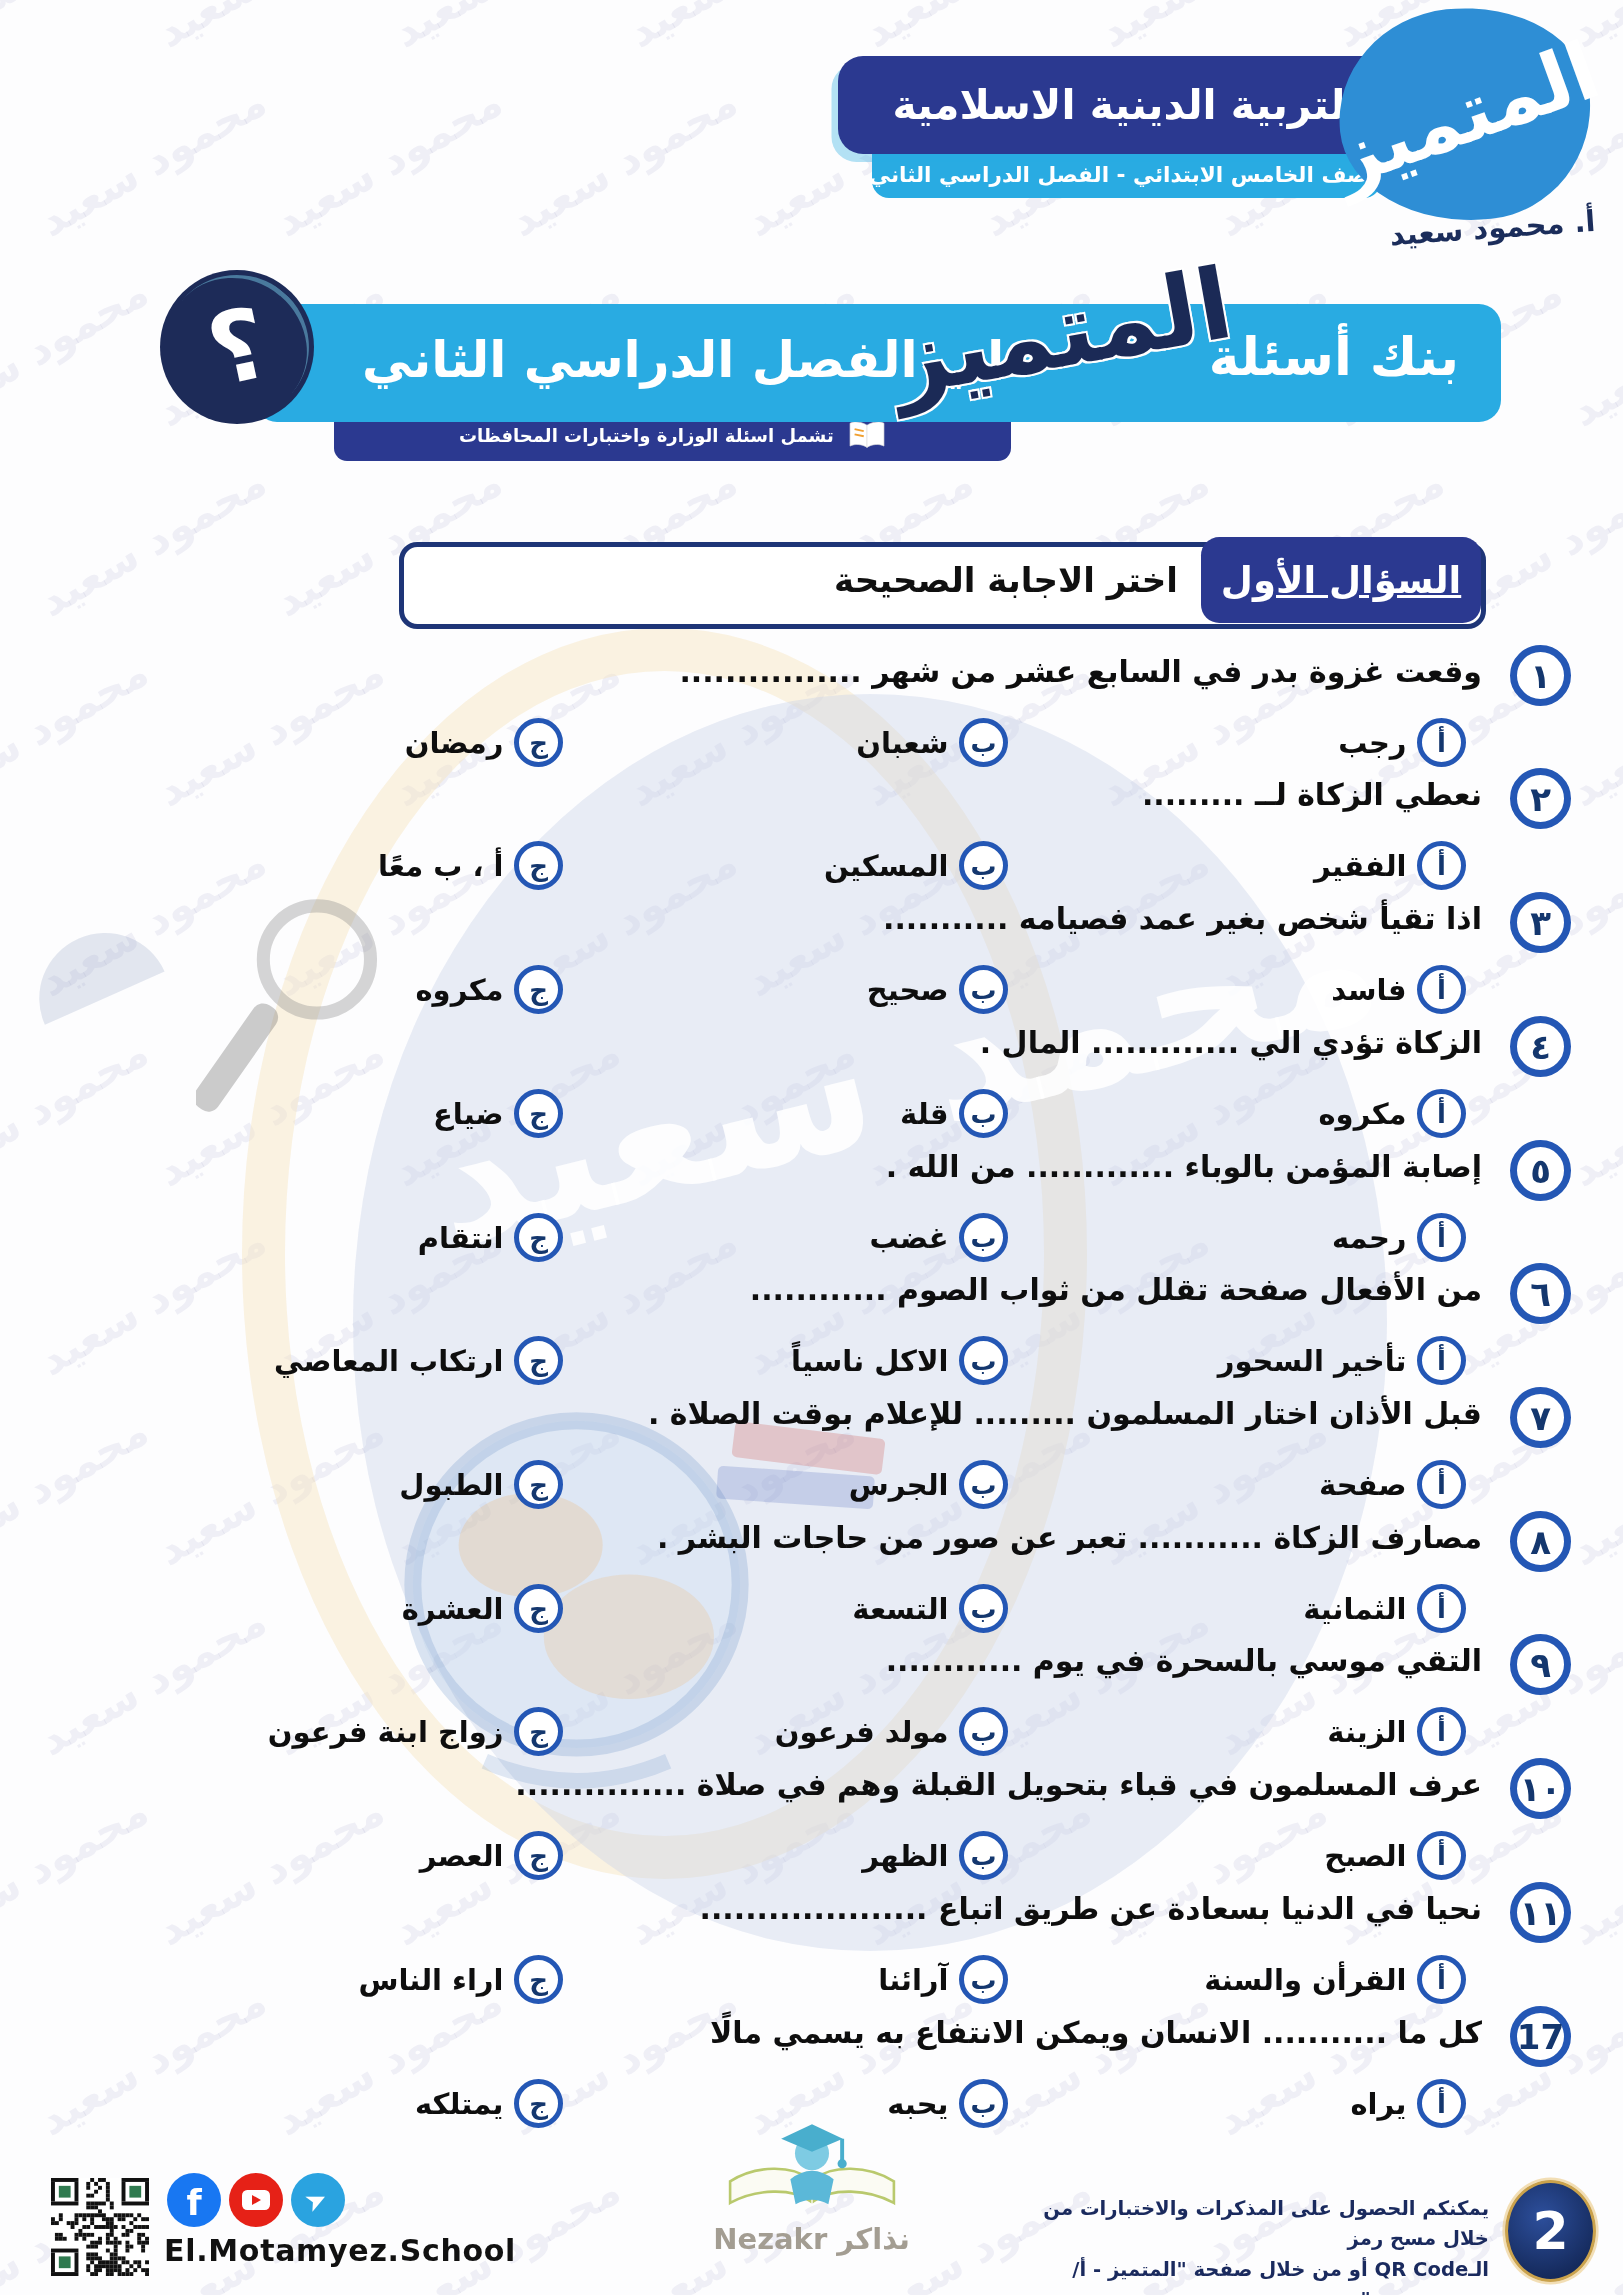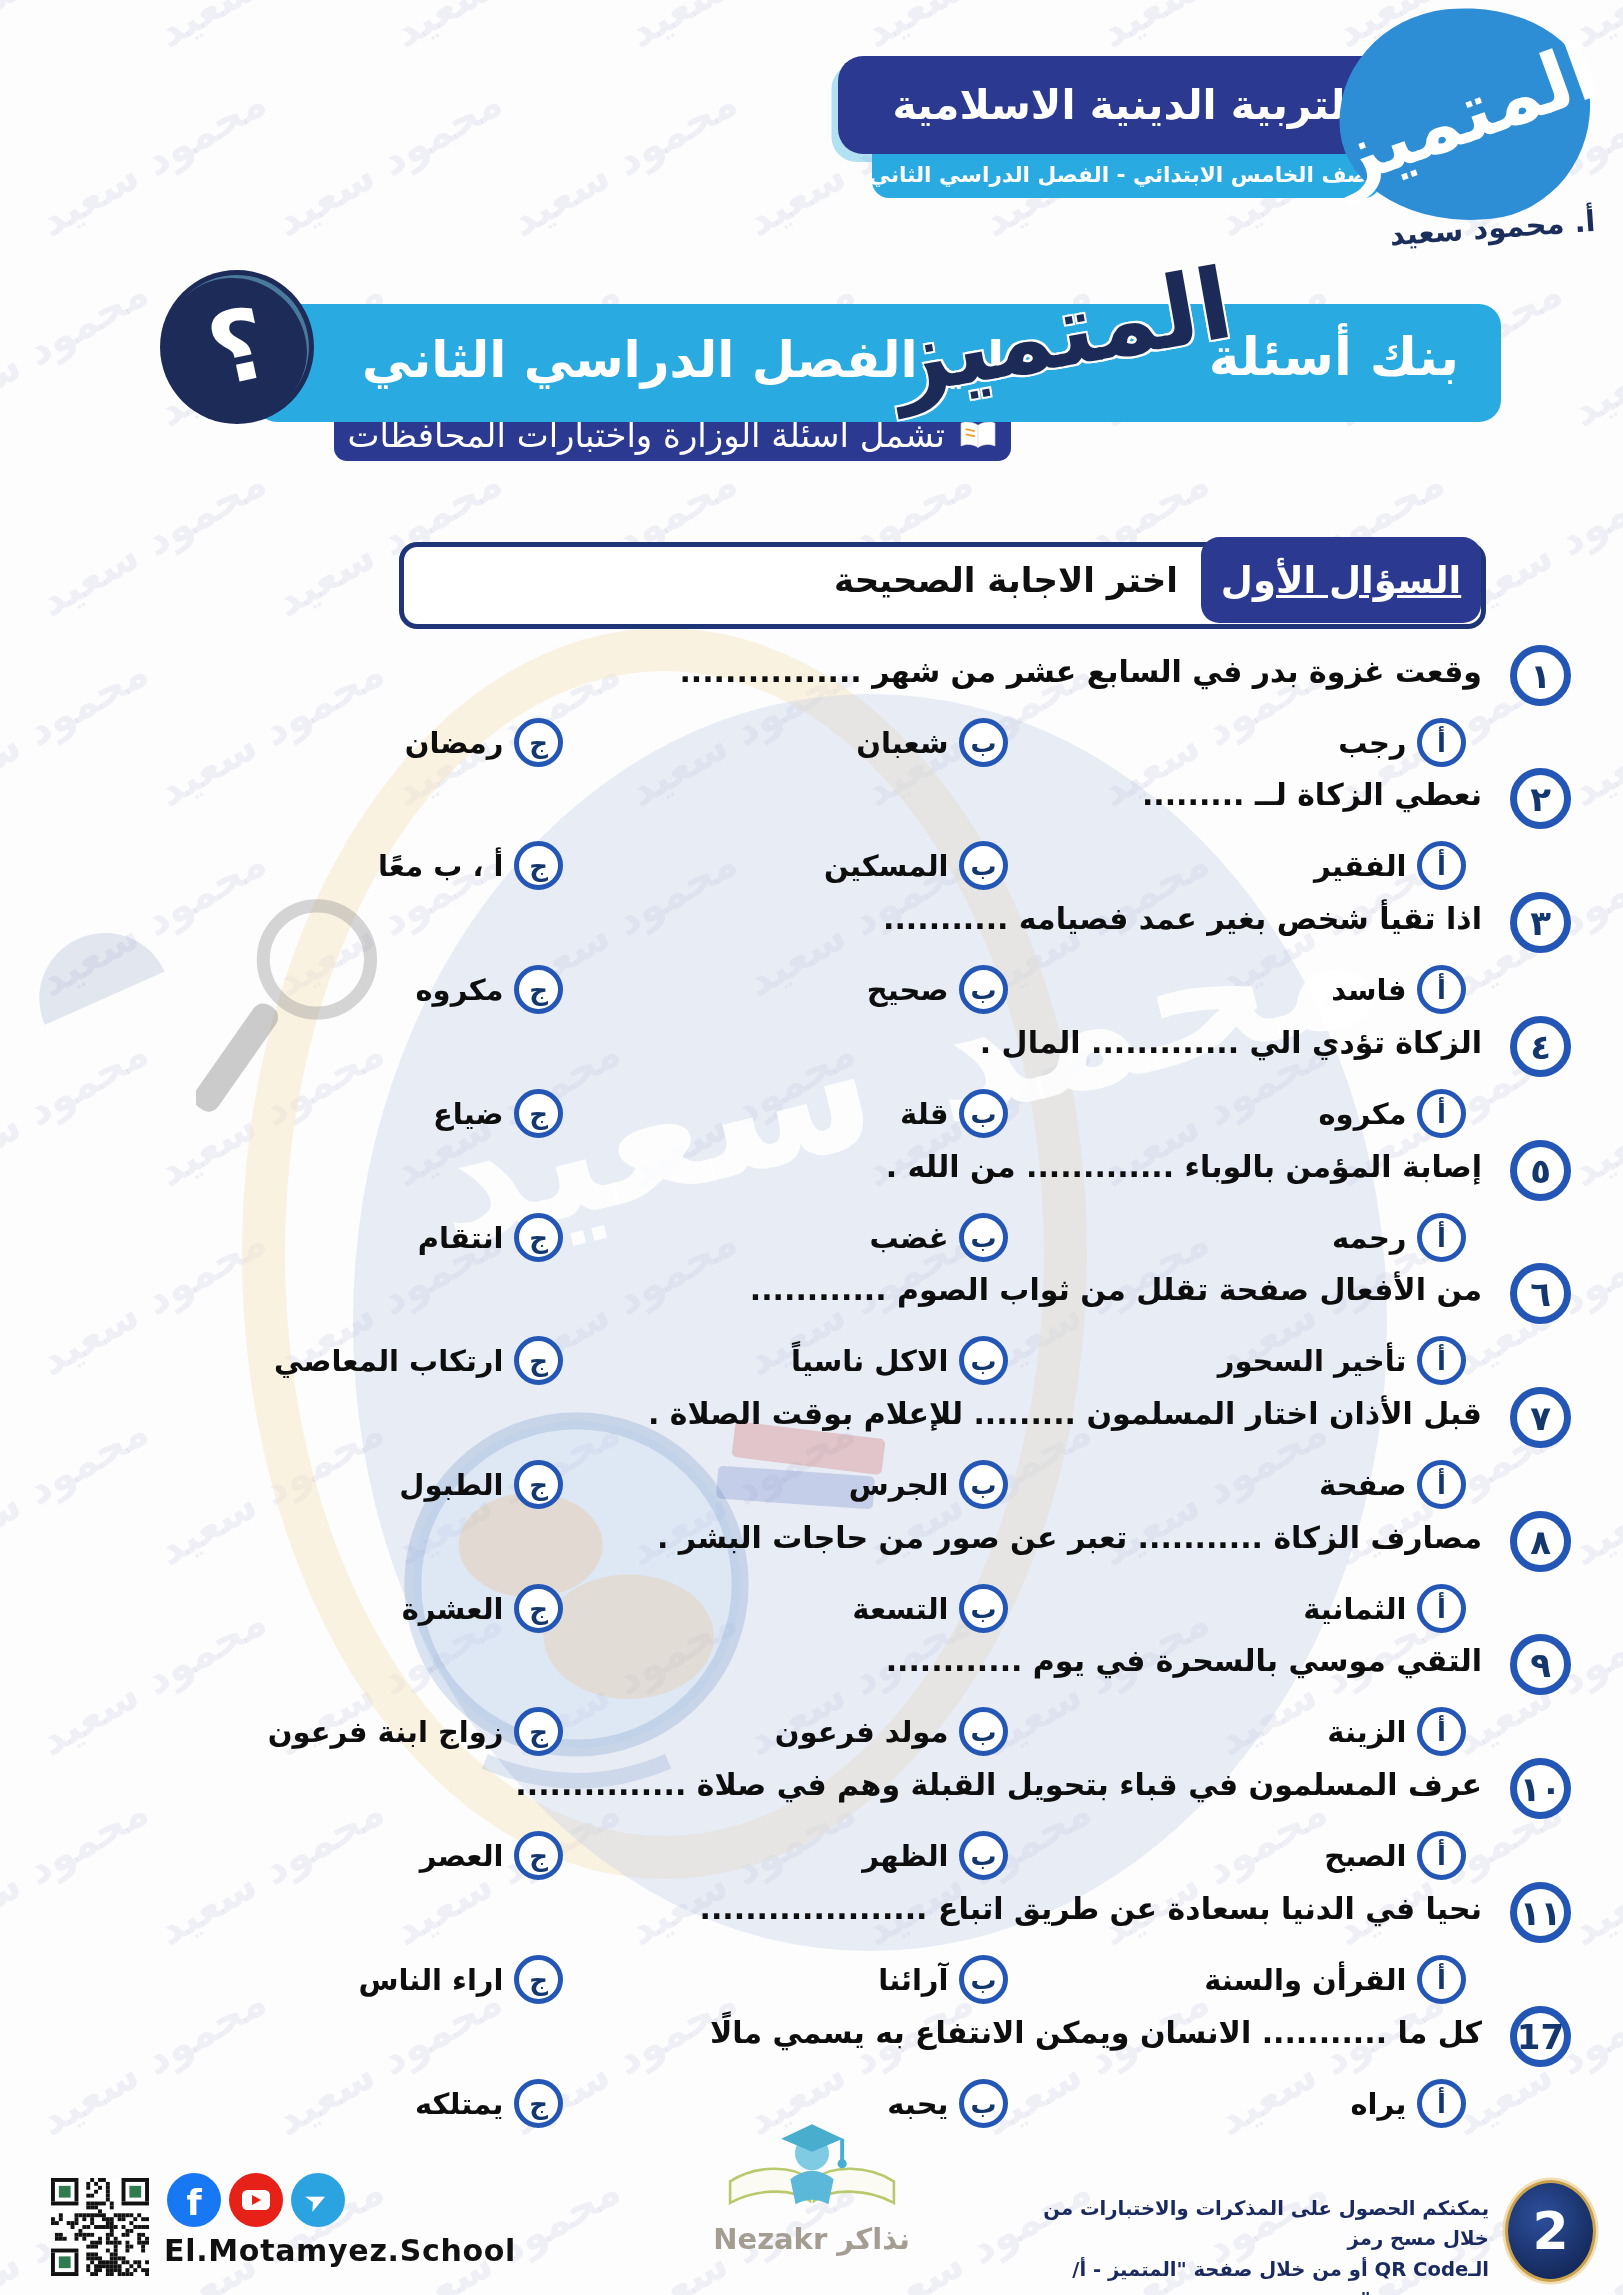--- a/index.html
+++ b/index.html
@@ -37,21 +37,21 @@
       display:flex;align-items:center;justify-content:center;}
   .qmark .glyph{font-size:98px;font-weight:bold;color:#fff;transform:rotate(-12deg);line-height:1;}
   .qmark .shine{position:absolute;inset:5.2px;border-radius:50%;border-top:5.9px solid rgba(110,185,215,.55);transform:rotate(40deg);}
   .banner{left:255px;top:304px;width:1246px;height:118px;background:#29abe2;border-radius:22px;z-index:2;}
   .banner-right{right:164px;top:327px;z-index:3;font-size:52px;font-weight:bold;color:#fff;white-space:nowrap;}
   .banner-left{left:362px;top:331px;z-index:3;font-size:50px;font-weight:bold;color:#fff;white-space:nowrap;}
   .banner-callig{left:890px;top:275px;z-index:4;font-size:98px;font-weight:bold;color:#1b2a56;transform:rotate(-10deg);
       text-shadow:2px 2px 0 #fff,-2px -2px 0 #fff,2px -2px 0 #fff,-2px 2px 0 #fff;white-space:nowrap;}
   .sub-band{left:334px;top:409px;width:677px;height:52px;background:#2b3990;border-radius:13px;z-index:1;
       display:flex;align-items:center;justify-content:center;gap:14.4px;}
-  .sub-band span{font-size:34px;font-weight:normal;color:#fff;white-space:nowrap;}
+  .sub-band span{font-size:18px;font-weight:bold;color:#fff;white-space:nowrap;}
   
   .sec-white{left:399px;top:542px;width:1077px;height:77px;background:#fff;border:5.9px solid #1e3577;border-radius:18.3px;z-index:1;}
   .sec-instr{right:445px;top:560px;z-index:2;font-size:34px;font-weight:bold;color:#101010;white-space:nowrap;}
   .sec-label{left:1201px;top:537px;width:280px;height:86px;background:#2b3990;border-radius:18.3px;z-index:3;
       display:flex;align-items:center;justify-content:center;}
   .sec-label span{font-size:37px;font-weight:bold;color:#fff;white-space:nowrap;text-decoration:underline;}
   
   #questions{position:absolute;inset:0;z-index:5;}
   .question{position:absolute;left:0;right:0;height:124px;}
   .q-num{position:absolute;right:52px;top:0;width:47px;height:47px;border:7.2px solid #2457b5;border-radius:50%;

